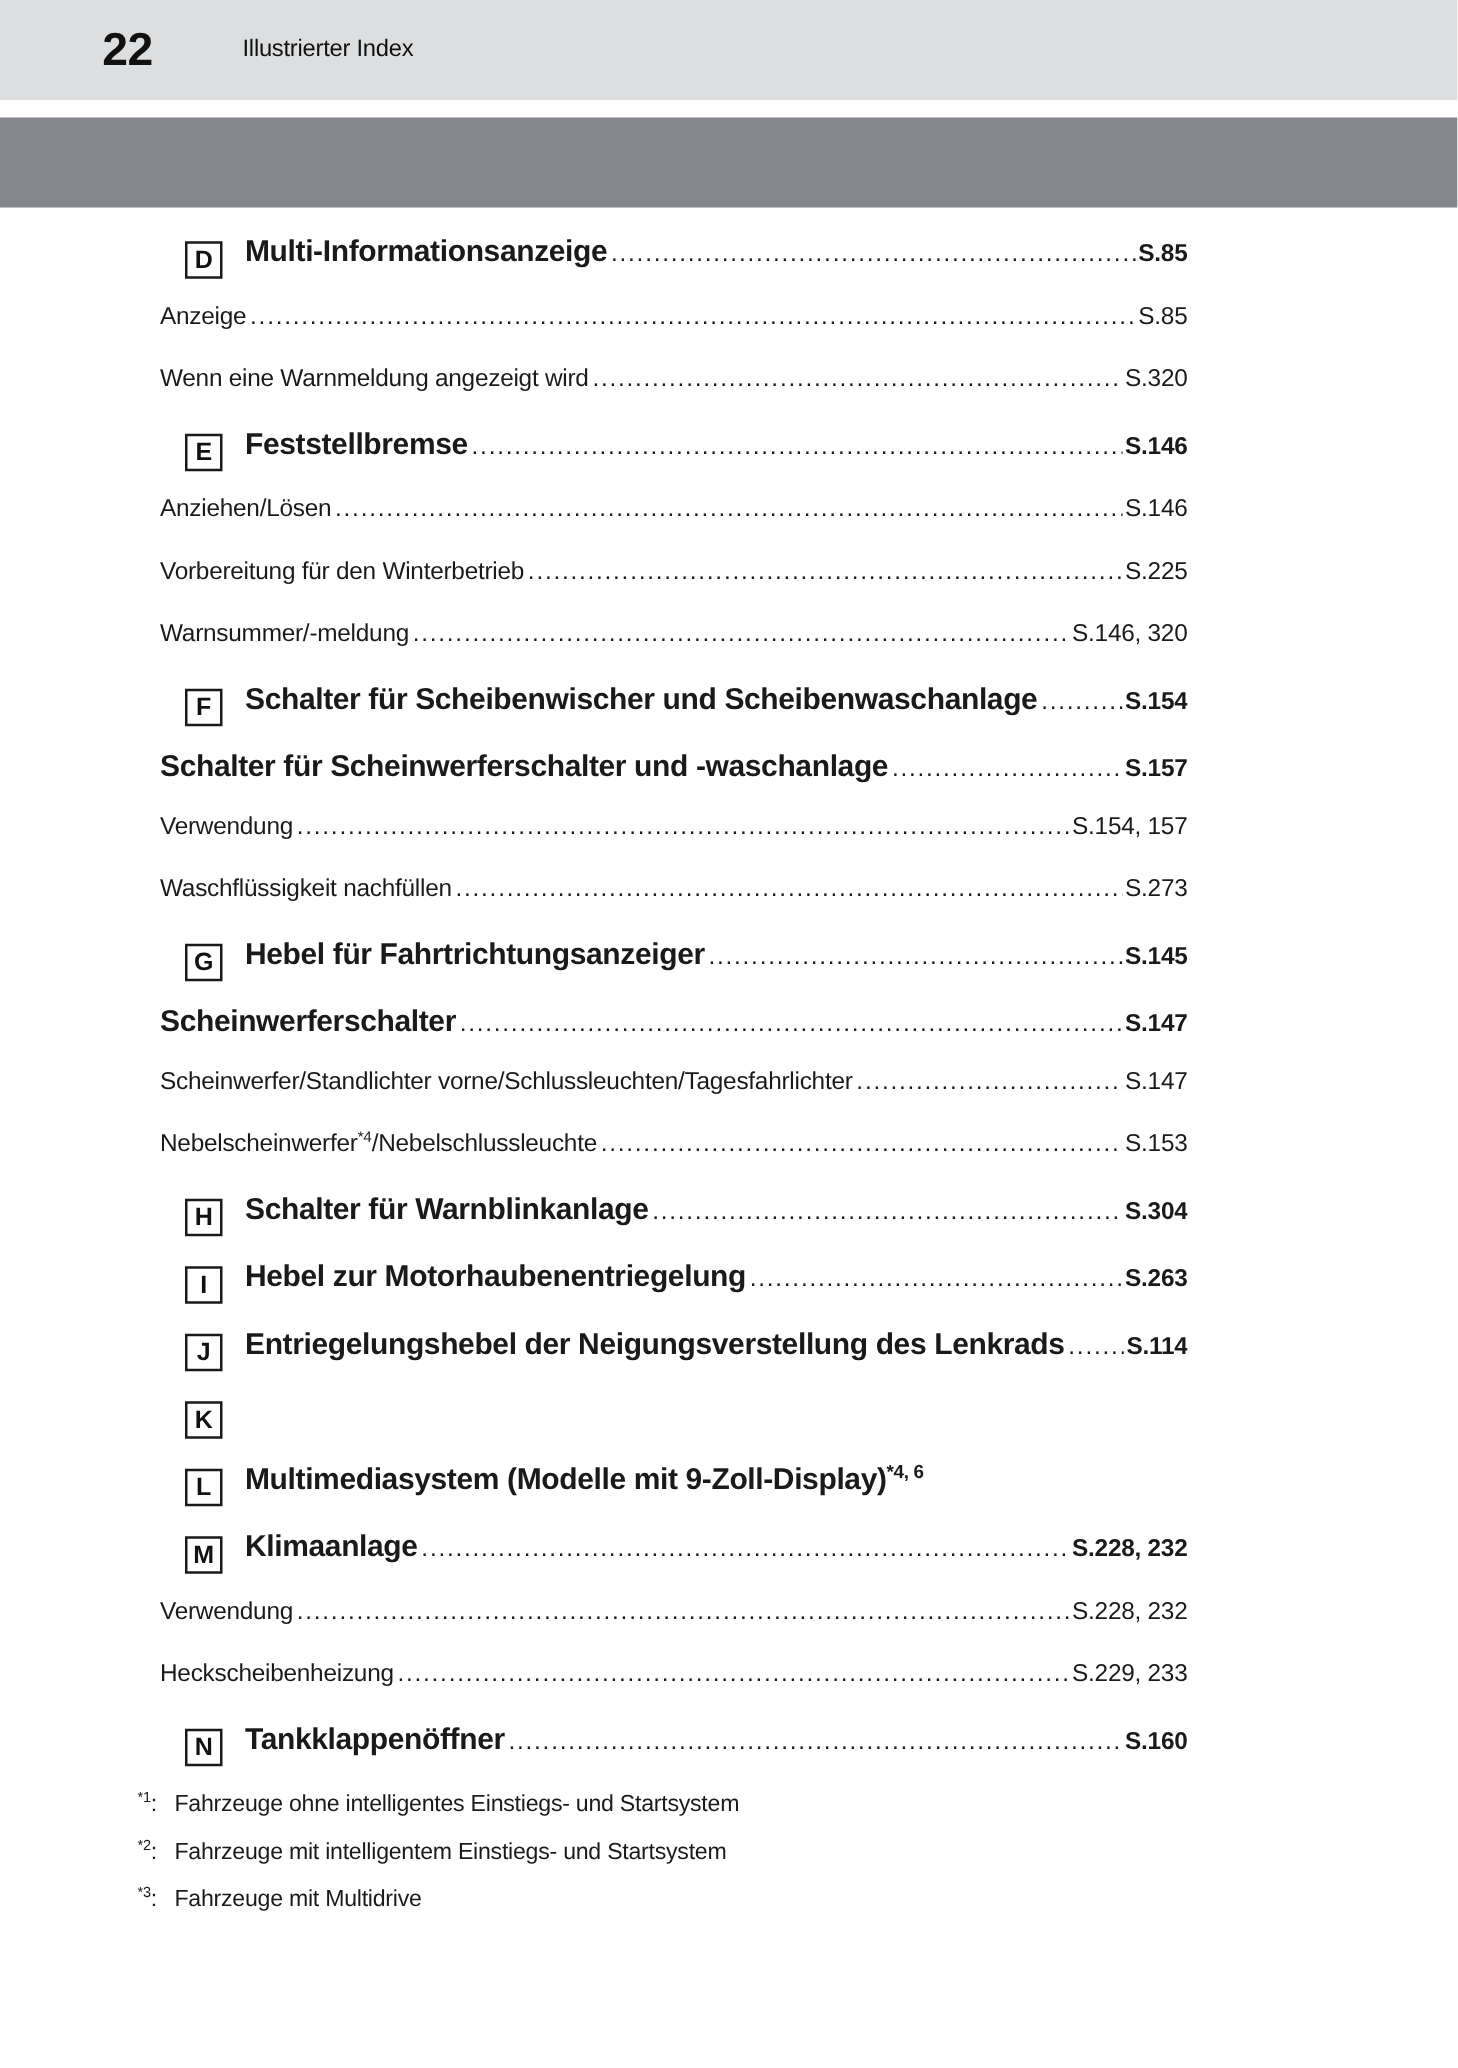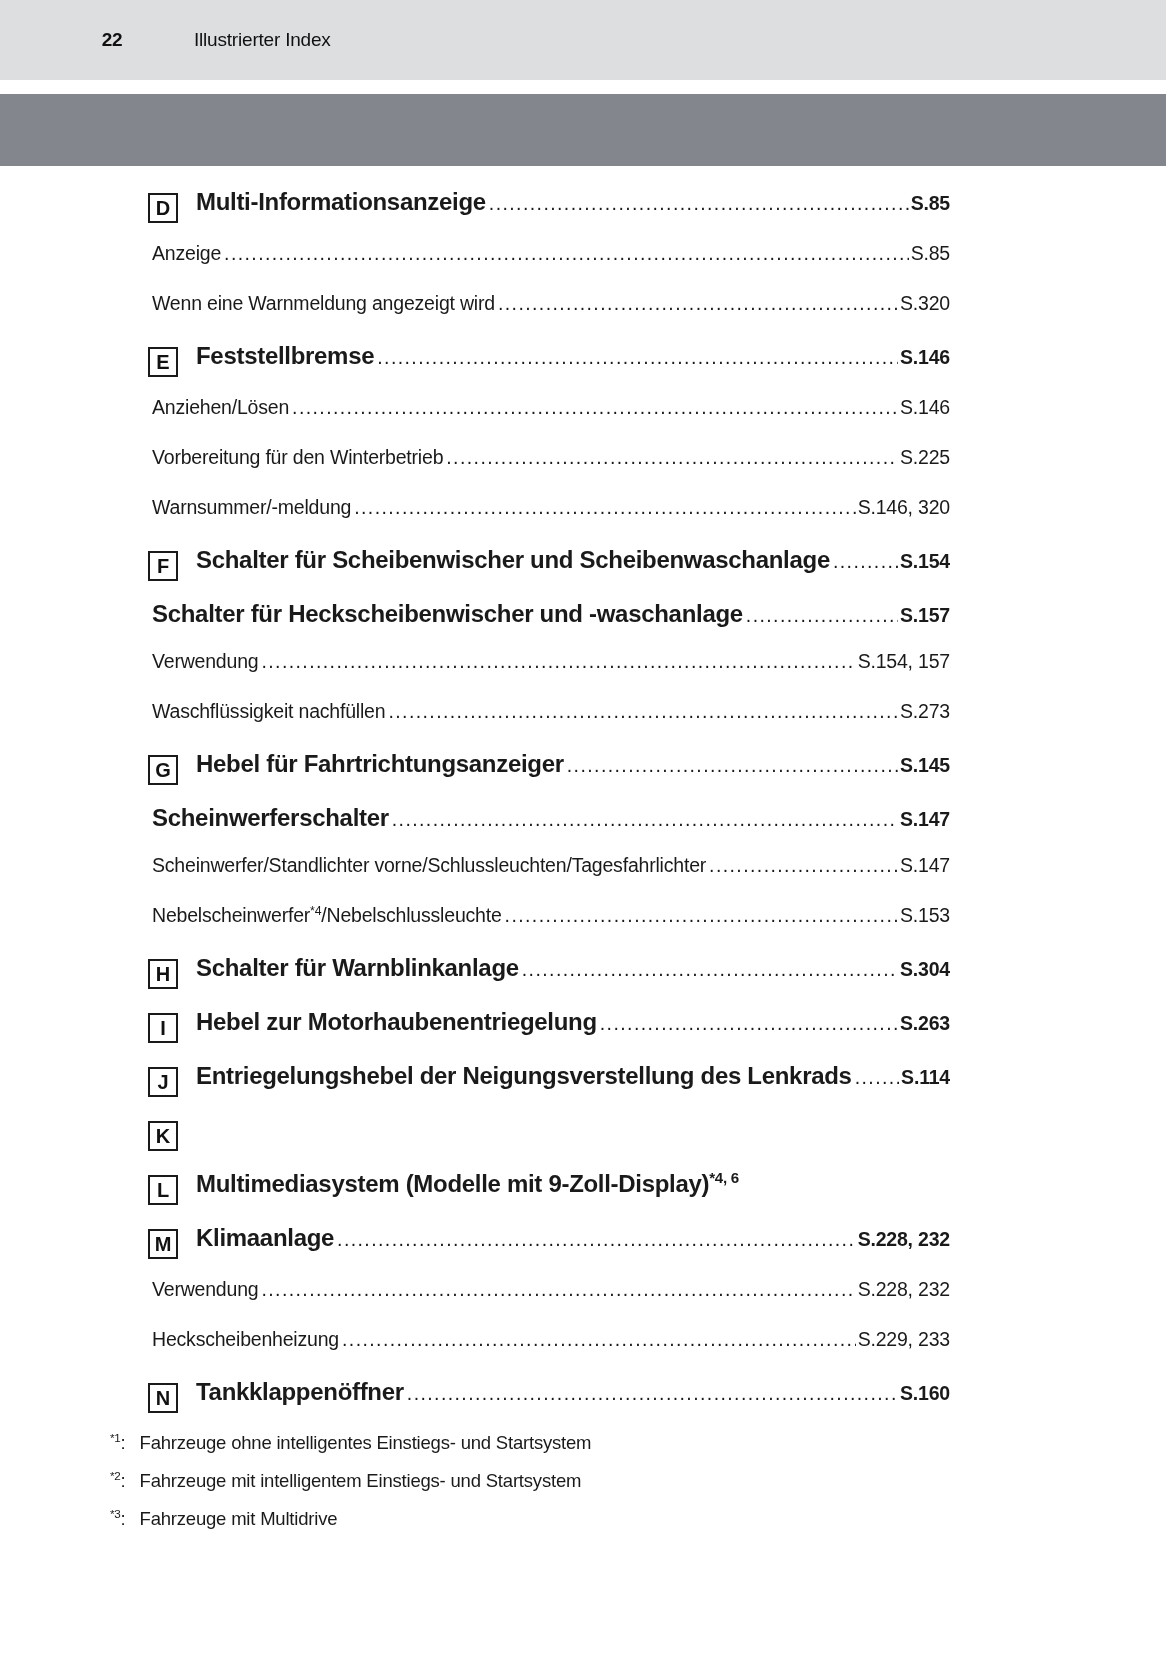--- a/index.html
+++ b/index.html
@@ -17,21 +17,21 @@
   }
 
   
   .header-band {
     height: 80px;
     background: #dddee0;
     display: flex;
     align-items: center;
   }
   .page-number {
-    font-size: 19px;
+    font-size: 37px;
     font-weight: bold;
     color: #111111;
     width: 122px;
     text-align: right;
     letter-spacing: -0.5px;
   }
   .header-title {
     font-size: 19px;
     font-weight: normal;
     color: #111111;
@@ -53,21 +53,21 @@
   }
 
   .entry-row {
     display: flex;
     align-items: baseline;
     margin: 0 0 0 0;
     padding: 0 216px 0 148px;
     height: 54px;
   }
   .entry-row.sub {
-    padding-left: 104px;
+    padding-left: 80px;
     height: 50px;
   }
 
   .letter-box {
     width: 30px;
     height: 30px;
     border: 2px solid #1a1a1a;
     box-sizing: border-box;
     display: flex;
     align-items: center;
@@ -237,21 +237,21 @@
       <div class="letter-box">F</div>
       <div class="entry-text-wrap">
         <span class="entry-label bold">Schalter für Scheibenwischer und Scheibenwaschanlage</span>
         <span class="leader"></span>
         <span class="entry-page bold">S.154</span>
       </div>
     </div>
     <div class="entry-row sub">
       <div class="letter-spacer"></div>
       <div class="entry-text-wrap">
-        <span class="entry-label bold">Schalter für Heckscheibenwischer und -waschanlage</span>
+        <span class="entry-label bold">Schalter für Scheinwerferschalter und -waschanlage</span>
         <span class="leader"></span>
         <span class="entry-page bold">S.157</span>
       </div>
     </div>
     <div class="entry-row sub">
       <div class="letter-spacer"></div>
       <div class="entry-text-wrap">
         <span class="entry-label normal">Verwendung</span>
         <span class="leader"></span>
         <span class="entry-page">S.154, 157</span>

